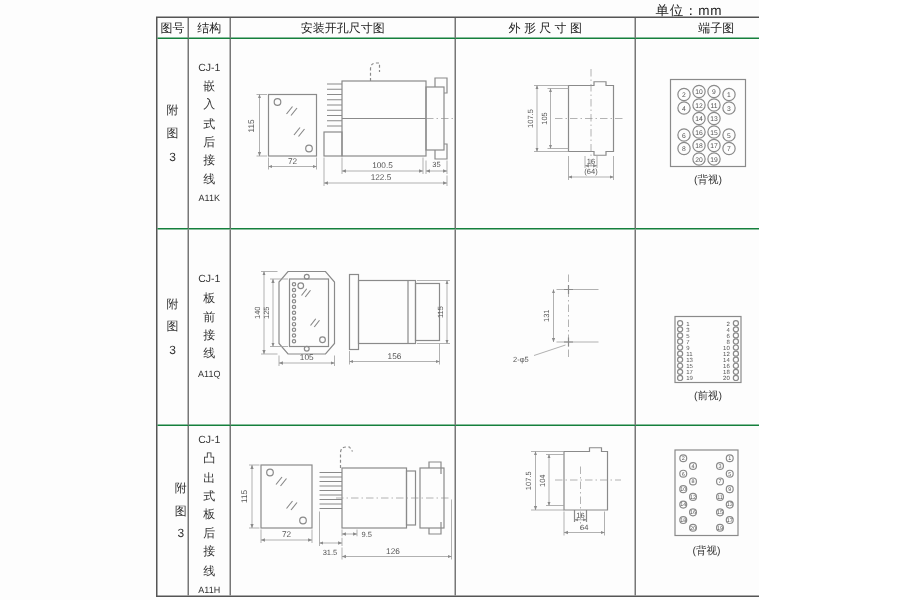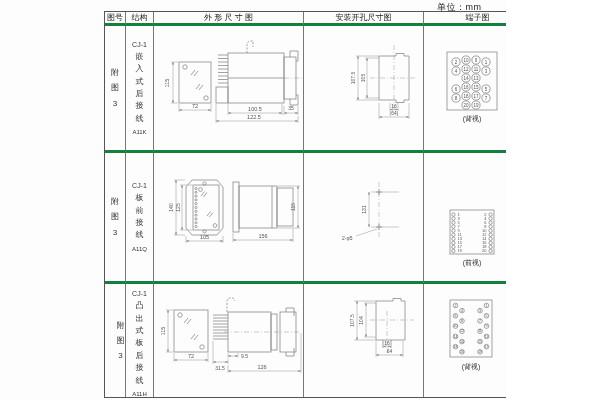--- a/index.html
+++ b/index.html
@@ -3,21 +3,21 @@
 <meta charset="utf-8">
 <style>
   html,body{margin:0;padding:0;background:#fff;}
   .page{position:relative;width:506px;height:400px;background:#fdfdfd;
         font-family:"Liberation Sans",sans-serif;color:#333;overflow:hidden;}
   .unit{position:absolute;top:1px;left:437px;font-size:9px;color:#222;letter-spacing:.5px;}
   .tbl{position:absolute;left:104px;top:11px;width:426px;height:385px;
        display:grid;grid-template-columns:21px 28px 150px 120px 107px;
        grid-template-rows:14px 127px 131px 113px;
        border:1px solid #555;box-sizing:content-box;background:#fdfdfd;}
-  .cell{border-right:1px solid #777;border-bottom:3px solid #15803d;position:relative;
+  .cell{border-right:1px solid #777;border-bottom:1px solid #15803d;position:relative;
         display:flex;align-items:center;justify-content:center;overflow:hidden;box-sizing:border-box;}
   .lastc{border-right:none;} .lastr{border-bottom:none;justify-content:flex-end;}
   .hd{font-size:8px;color:#222;white-space:nowrap;}
   .vtext{width:9px;word-break:break-all;line-height:1.9;text-align:center;font-size:8px;color:#333;}
   .struct{flex-direction:column;}
   .model{font-size:7px;color:#333;margin-bottom:3px;white-space:nowrap;}
   .schars{width:9px;word-break:break-all;line-height:1.55;text-align:center;font-size:8px;}
   .code{font-size:6px;margin-top:4px;white-space:nowrap;color:#333;}
   svg{display:block;}
   svg text{font-family:"Liberation Sans",sans-serif;fill:#444;}
@@ -44,22 +44,22 @@
 </svg>
 
 <div class="page">
 
   <div class="unit">单位：mm</div>
 
   <div class="tbl">
 
     <div class="cell hd">图号</div>
     <div class="cell hd">结构</div>
+    <div class="cell hd">安装开孔尺寸图</div>
     <div class="cell hd">外 形 尺 寸 图</div>
-    <div class="cell hd">安装开孔尺寸图</div>
     <div class="cell hd lastc">端子图</div>
 
     <div class="cell">
       <div class="vtext">附图3</div>
     </div>
     <div class="cell struct">
       <div class="model">CJ-1</div>
       <div class="schars">嵌入式后接线</div>
       <div class="code">A11K</div>
     </div>

